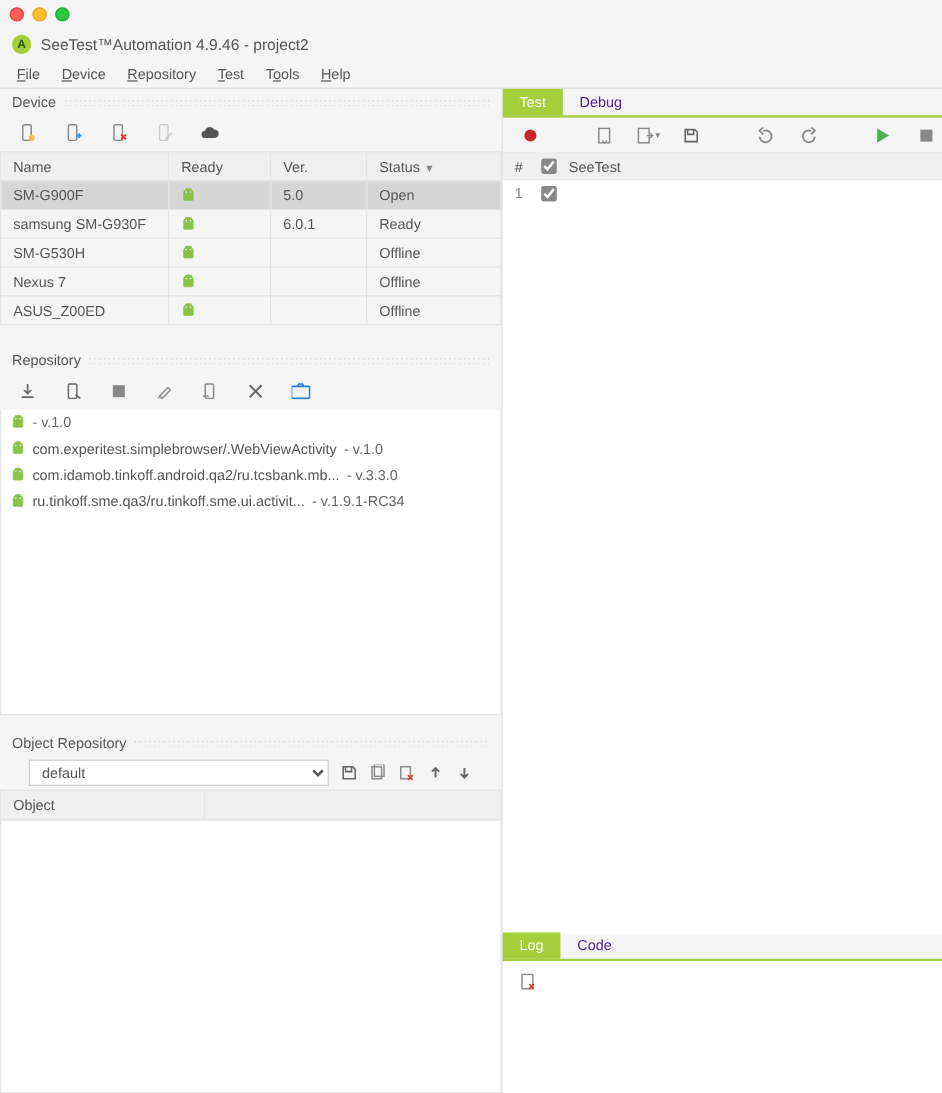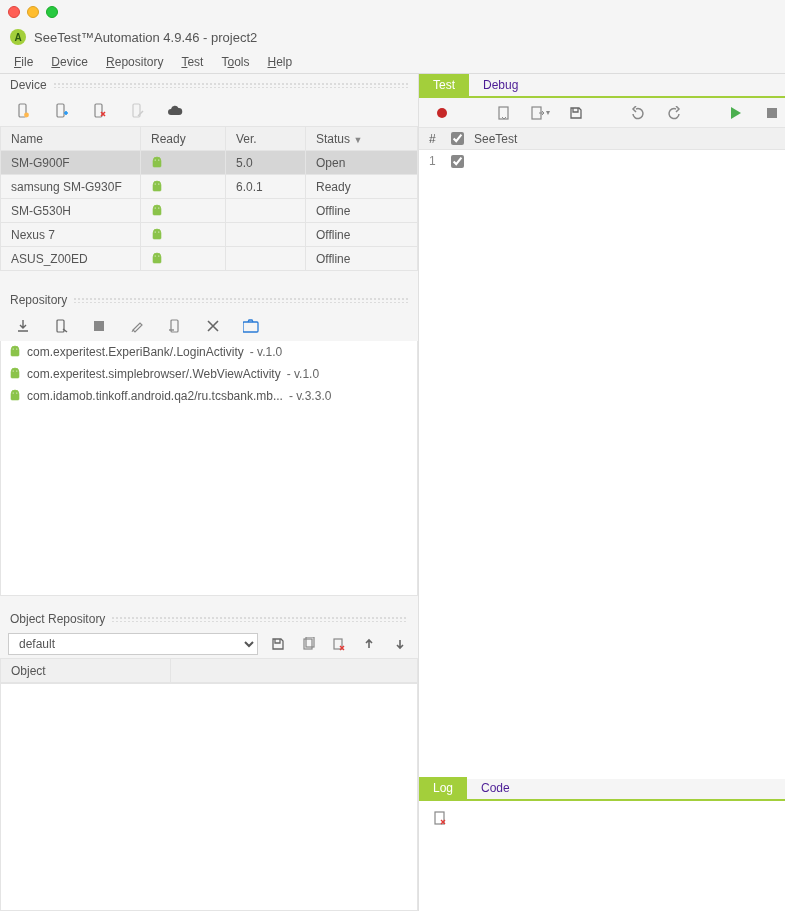--- a/index.html
+++ b/index.html
@@ -27,21 +27,21 @@
 .device-table { width: 100%; border-collapse: collapse; }
 .device-table th, .device-table td { text-align: left; height: 24px; padding: 0 10px; font-size: 12px; border: 1px solid #e4e4e4; color: #555; }
 .device-table th { background: #f0f0f0; font-weight: normal; }
 .device-table tr.selected td { background: #d6d6d6; }
 .device-table td.type-cell { text-align: center; }
 
 .app-list { flex: 1; background: #fff; border: 1px solid #e4e4e4; border-top: none; overflow: auto; }
 .app-row { height: 22px; display: flex; align-items: center; gap: 6px; padding: 0 8px; font-size: 12px; color: #555; }
 .app-row .ver { color: #666; }
 
-.objrepo-bar { height: 28px; display: flex; align-items: center; gap: 10px; padding: 0 8px; }
+.objrepo-bar { height: 28px; display: flex; align-items: center; gap: 10px; padding: 0 24px; }
 .objrepo-bar select { flex: 0 0 250px; height: 22px; border: 1px solid #ccc; background: #fff; font-size: 12px; color: #555; padding: 0 6px; }
 .obj-table { width: 100%; border-collapse: collapse; }
 .obj-table th, .obj-table td { height: 24px; border: 1px solid #e4e4e4; background: #f0f0f0; text-align: left; padding: 0 10px; font-weight: normal; color: #555; }
 
 .tabs { height: 24px; display: flex; align-items: flex-end; border-bottom: 2px solid #a3cf3b; gap: 0; }
 .tab { padding: 4px 14px; font-size: 12px; color: #4c1d95; cursor: pointer; }
 .tab.active { background: #a3cf3b; color: #fff; }
 
 .right-toolbar { height: 30px; display: flex; align-items: center; gap: 14px; padding: 0 12px; border-bottom: 1px solid #e4e4e4; }
 .cmd-header { height: 22px; display: flex; align-items: center; padding: 0 10px; border-bottom: 1px solid #e4e4e4; font-size: 12px; color: #555; gap: 10px; background: #f0f0f0; }
@@ -238,21 +238,20 @@
     </div>
     <div class="app-list" id="app-list" style="height:255px;flex:none;">
         <div class="app-row">
           <span>
             <svg width="12" height="14" viewBox="0 0 12 14">
               <path d="M2 5 a4 4 0 0 1 8 0 v5 a1 1 0 0 1-1 1 h-6 a1 1 0 0 1-1-1 z M3.5 1 l1 1.5 M8.5 1 l-1 1.5" fill="#8bc34a" stroke="#8bc34a" stroke-width="0.6"></path>
               <circle cx="4.2" cy="4" r="0.6" fill="#fff"></circle>
               <circle cx="7.8" cy="4" r="0.6" fill="#fff"></circle>
             </svg>
           </span>
-          <span>com.experitest.ExperiBank/.LoginActivity</span>
           <span class="ver"> - v.1.0</span>
         </div>
         <div class="app-row">
           <span>
             <svg width="12" height="14" viewBox="0 0 12 14">
               <path d="M2 5 a4 4 0 0 1 8 0 v5 a1 1 0 0 1-1 1 h-6 a1 1 0 0 1-1-1 z M3.5 1 l1 1.5 M8.5 1 l-1 1.5" fill="#8bc34a" stroke="#8bc34a" stroke-width="0.6"></path>
               <circle cx="4.2" cy="4" r="0.6" fill="#fff"></circle>
               <circle cx="7.8" cy="4" r="0.6" fill="#fff"></circle>
             </svg>
           </span>
@@ -263,20 +262,31 @@
           <span>
             <svg width="12" height="14" viewBox="0 0 12 14">
               <path d="M2 5 a4 4 0 0 1 8 0 v5 a1 1 0 0 1-1 1 h-6 a1 1 0 0 1-1-1 z M3.5 1 l1 1.5 M8.5 1 l-1 1.5" fill="#8bc34a" stroke="#8bc34a" stroke-width="0.6"></path>
               <circle cx="4.2" cy="4" r="0.6" fill="#fff"></circle>
               <circle cx="7.8" cy="4" r="0.6" fill="#fff"></circle>
             </svg>
           </span>
           <span>com.idamob.tinkoff.android.qa2/ru.tcsbank.mb...</span>
           <span class="ver"> - v.3.3.0</span>
         </div>
+        <div class="app-row">
+          <span>
+            <svg width="12" height="14" viewBox="0 0 12 14">
+              <path d="M2 5 a4 4 0 0 1 8 0 v5 a1 1 0 0 1-1 1 h-6 a1 1 0 0 1-1-1 z M3.5 1 l1 1.5 M8.5 1 l-1 1.5" fill="#8bc34a" stroke="#8bc34a" stroke-width="0.6"></path>
+              <circle cx="4.2" cy="4" r="0.6" fill="#fff"></circle>
+              <circle cx="7.8" cy="4" r="0.6" fill="#fff"></circle>
+            </svg>
+          </span>
+          <span>ru.tinkoff.sme.qa3/ru.tinkoff.sme.ui.activit...</span>
+          <span class="ver"> - v.1.9.1-RC34</span>
+        </div>
       </div>
 
     <div style="height:12px"></div>
 
     <div class="panel-head">
       <span>Object Repository</span>
       <span class="dots"></span>
     </div>
     <div class="objrepo-bar">
       <select><option>default</option></select>

